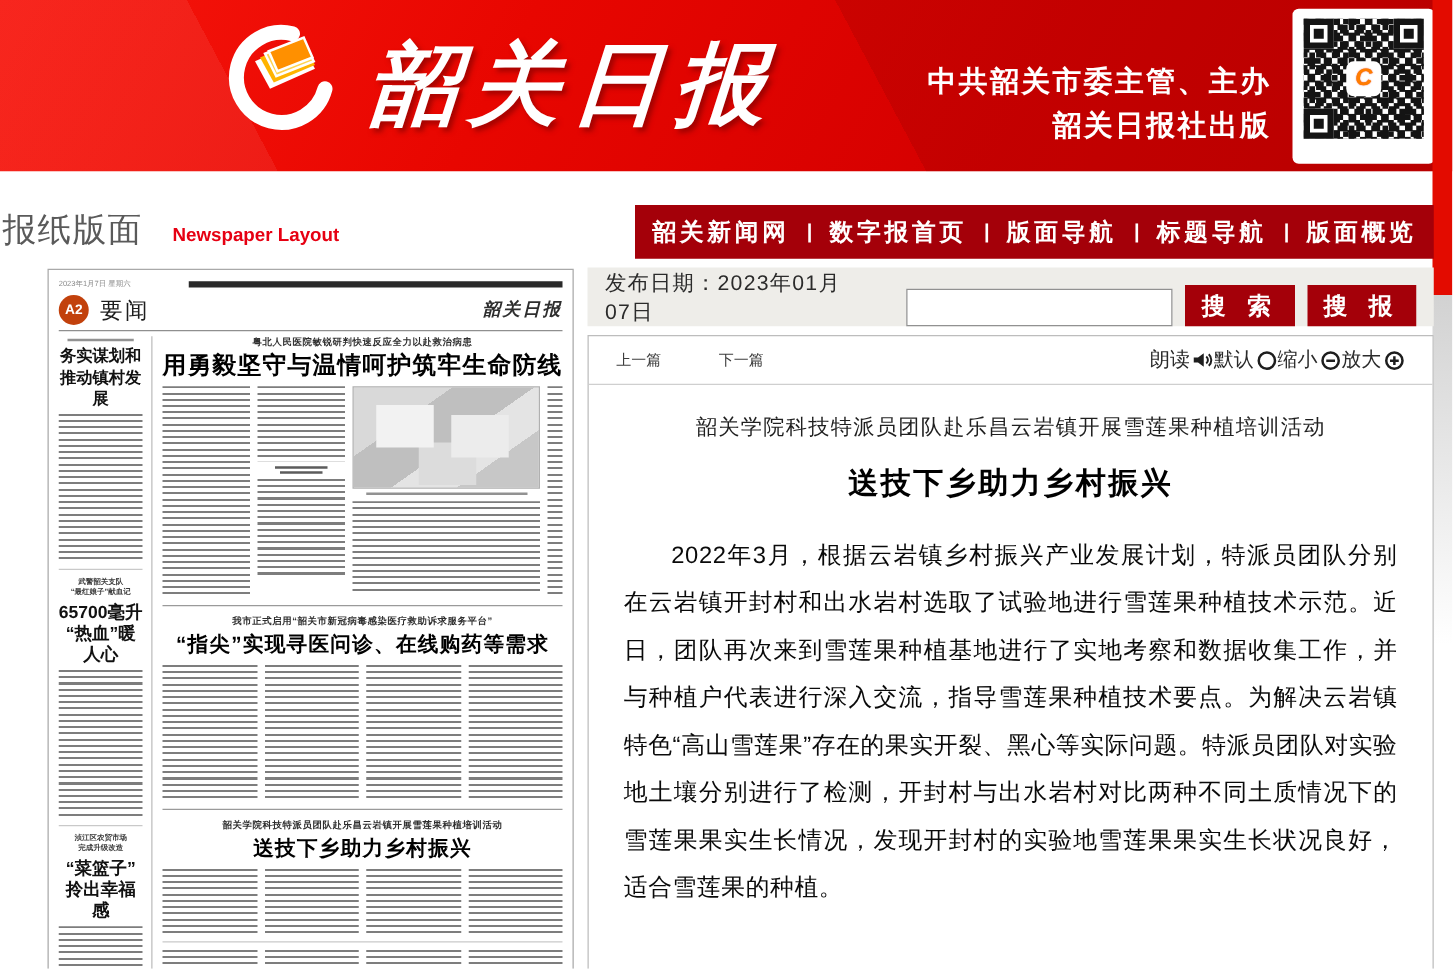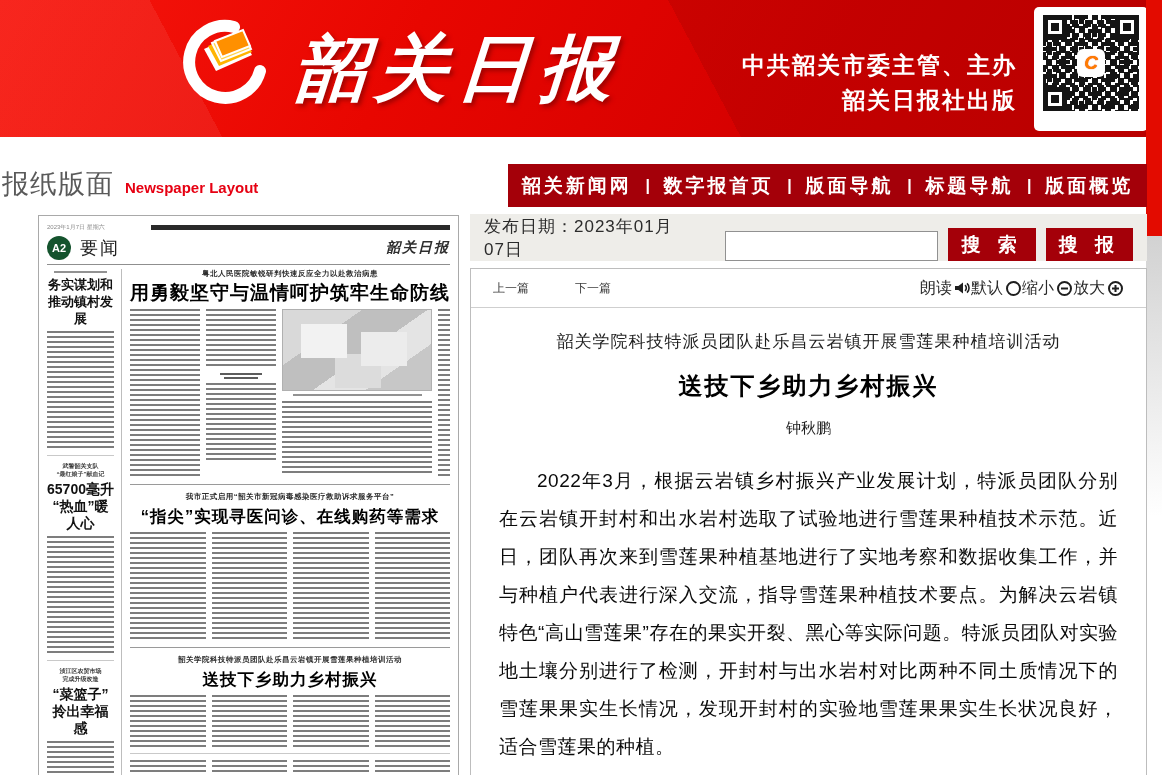--- a/index.html
+++ b/index.html
@@ -29,21 +29,21 @@
   .finder.tl { left:0; top:0; } .finder.tr { right:0; top:0; } .finder.bl { left:0; bottom:0; }
   .qr-logo { position:absolute; left:34px; top:34px; width:28px; height:28px; background:#fff;
     border-radius:6px; display:flex; align-items:center; justify-content:center;
     font-weight:900; font-size:19px; color:#ff7d00; font-style:italic;
     text-shadow:0 0 1px #e33000; }
   .edge-strip-red { position:absolute; right:0; top:0; width:16px; height:236px; background:#e30b00; }
   .edge-strip-fade { position:absolute; right:0; top:236px; width:16px; height:280px;
     background:linear-gradient(to bottom,#d2d2d2,rgba(255,255,255,0)); }
 
   
-  .page-title-row { position:absolute; left:2px; top:166px; display:flex; align-items:baseline; gap:11px; }
+  .page-title-row { position:absolute; left:2px; top:166px; display:flex; align-items:baseline; gap:24px; }
   .page-title-zh { font-size:27px; color:#5a5a5a; letter-spacing:1px; }
   .page-title-en { font-size:15px; color:#e60012; font-weight:bold; }
 
   
   .nav-bar { position:absolute; left:508px; top:164px; width:639px; height:43px; background:#a40009;
     display:flex; align-items:center; justify-content:space-evenly; }
   .nav-item { color:#fff; font-size:19px; font-weight:bold; letter-spacing:3px; cursor:pointer; white-space:nowrap; }
   .nav-sep { color:#fff; font-size:16px; font-weight:bold; }
 
   
@@ -75,21 +75,21 @@
     text-indent:2em; margin-top:24px; letter-spacing:.5px; }
   .article-body p + p { margin-top:0; }
 
   
   .thumb { position:absolute; left:38px; top:215px; width:421px; height:600px;
     background:#fff; border:1px solid #a9a9a9; padding:5px 8px; cursor:pointer; }
   .tn-masthead { display:flex; align-items:center; gap:6px; height:12px; }
   .tn-date { font-size:6px; color:#8a8a8a; white-space:nowrap; transform-origin:left center; }
   .tn-mast-bar { flex:1; height:5px; background:#2a2a2a; margin-left:40px; }
   .tn-section-row { display:flex; align-items:center; margin-top:3px; padding-bottom:4px; border-bottom:1px solid #8f8f8f; }
-  .tn-badge { width:24px; height:24px; border-radius:50%; background:#14532d; color:#fff;
+  .tn-badge { width:24px; height:24px; border-radius:50%; background:#c2410c; color:#fff;
     font-size:11px; font-weight:bold; display:flex; align-items:center; justify-content:center; }
   .tn-section-name { font-size:18px; color:#1d1d1d; margin-left:9px; letter-spacing:2px; }
   .tn-brand-script { margin-left:auto; font-size:14px; font-weight:900; font-style:italic; color:#2e2e2e; letter-spacing:2px; }
   .tn-body { display:flex; margin-top:4px; }
   .tn-left { width:92px; padding-right:7px; border-right:1px solid #bdbdbd; }
   .tn-main { flex:1; padding-left:8px; }
   .sim { background:repeating-linear-gradient(to bottom, rgba(70,70,70,.7) 0 1.6px, transparent 1.6px 5px); }
   .simline { height:2px; background:#777; opacity:.8; margin:2px auto; }
   .tn-kicker-s { font-size:6px; font-weight:bold; color:#3a3a3a; text-align:center; line-height:8px; white-space:pre-line; }
   .tn-h-left { font-size:13px; font-weight:900; color:#111; text-align:center; line-height:17px;
@@ -292,20 +292,19 @@
                 <line x1="5" y1="8.5" x2="12" y2="8.5" stroke="#1e1e1e" stroke-width="2"></line>
                 <line x1="8.5" y1="5" x2="8.5" y2="12" stroke="#1e1e1e" stroke-width="2"></line>
               </svg>
           </span>
         </span>
       </div>
     </div>
     <div class="article-content">
       <div class="article-kicker">韶关学院科技特派员团队赴乐昌云岩镇开展雪莲果种植培训活动</div>
       <div class="article-title">送技下乡助力乡村振兴</div>
-      <div class="article-author">钟秋鹏</div>
       <div class="article-body">
         <p>2022年3月，根据云岩镇乡村振兴产业发展计划，特派员团队分别在云岩镇开封村和出水岩村选取了试验地进行雪莲果种植技术示范。近日，团队再次来到雪莲果种植基地进行了实地考察和数据收集工作，并与种植户代表进行深入交流，指导雪莲果种植技术要点。为解决云岩镇特色“高山雪莲果”存在的果实开裂、黑心等实际问题。特派员团队对实验地土壤分别进行了检测，开封村与出水岩村对比两种不同土质情况下的雪莲果果实生长情况，发现开封村的实验地雪莲果果实生长状况良好，适合雪莲果的种植。</p>
       </div>
     </div>
   </div>
 
 </div>
 
 </body></html>

